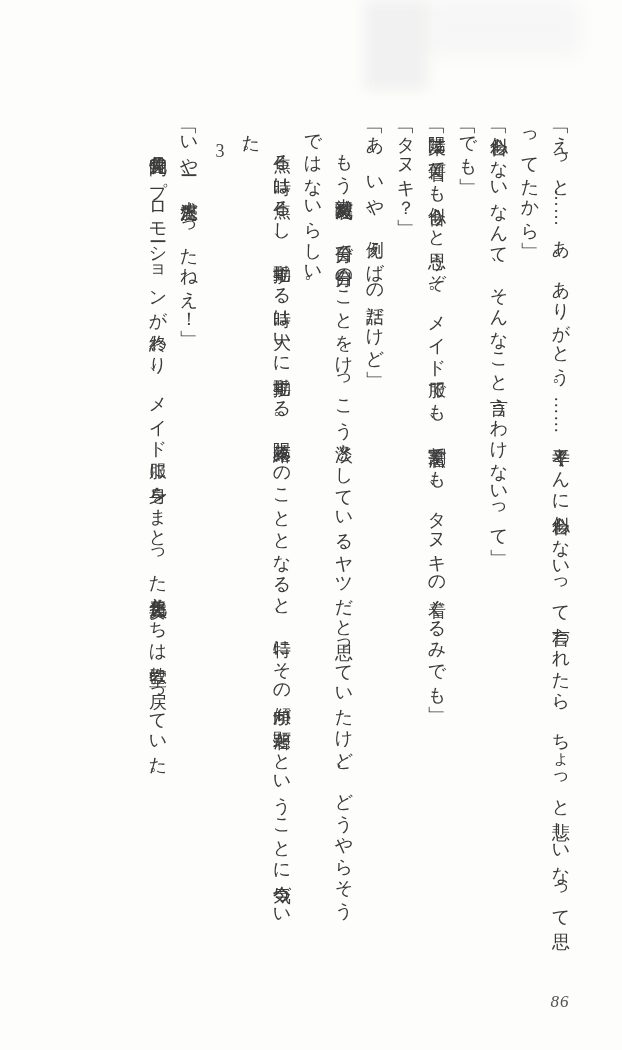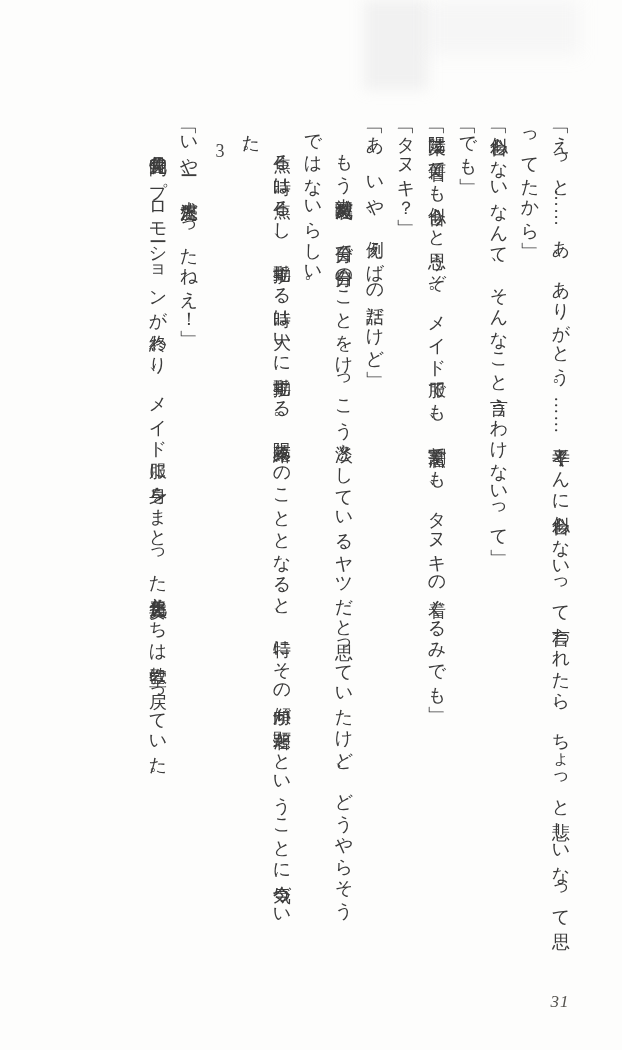--- a/index.html
+++ b/index.html
@@ -72,14 +72,14 @@
       <p class="para">「でも」</p>
       <p class="para">「陽菜は何着ても似合うと思うぞ。メイド服でも、割烹着でも、タヌキの着ぐるみでも」</p>
       <p class="para">「タヌキ？」</p>
       <p class="para">「あ、いや、例えばの話だけど」</p>
       <p class="para indent">もう支離滅裂だ。自分で自分のことをけっこう淡々としているヤツだと思っていたけど、どうやらそうではないらしい。</p>
       <p class="para indent">焦る時は焦るし、動揺する時は大いに動揺する。陽菜絡みのこととなると、特にその傾向が顕著だということに今気づいた。</p>
       <p class="section-number">3</p>
       <p class="para">「いやー、大盛況だったねえ！」</p>
       <p class="para indent">美化月間のプロモーションが終わり、メイド服に身をまとった美化委員たちは教室に戻っていた。</p>
     </div>
-  <div class="page-number">31</div>
+  <div class="page-number">86</div>
 </div>
 
 </body></html>

